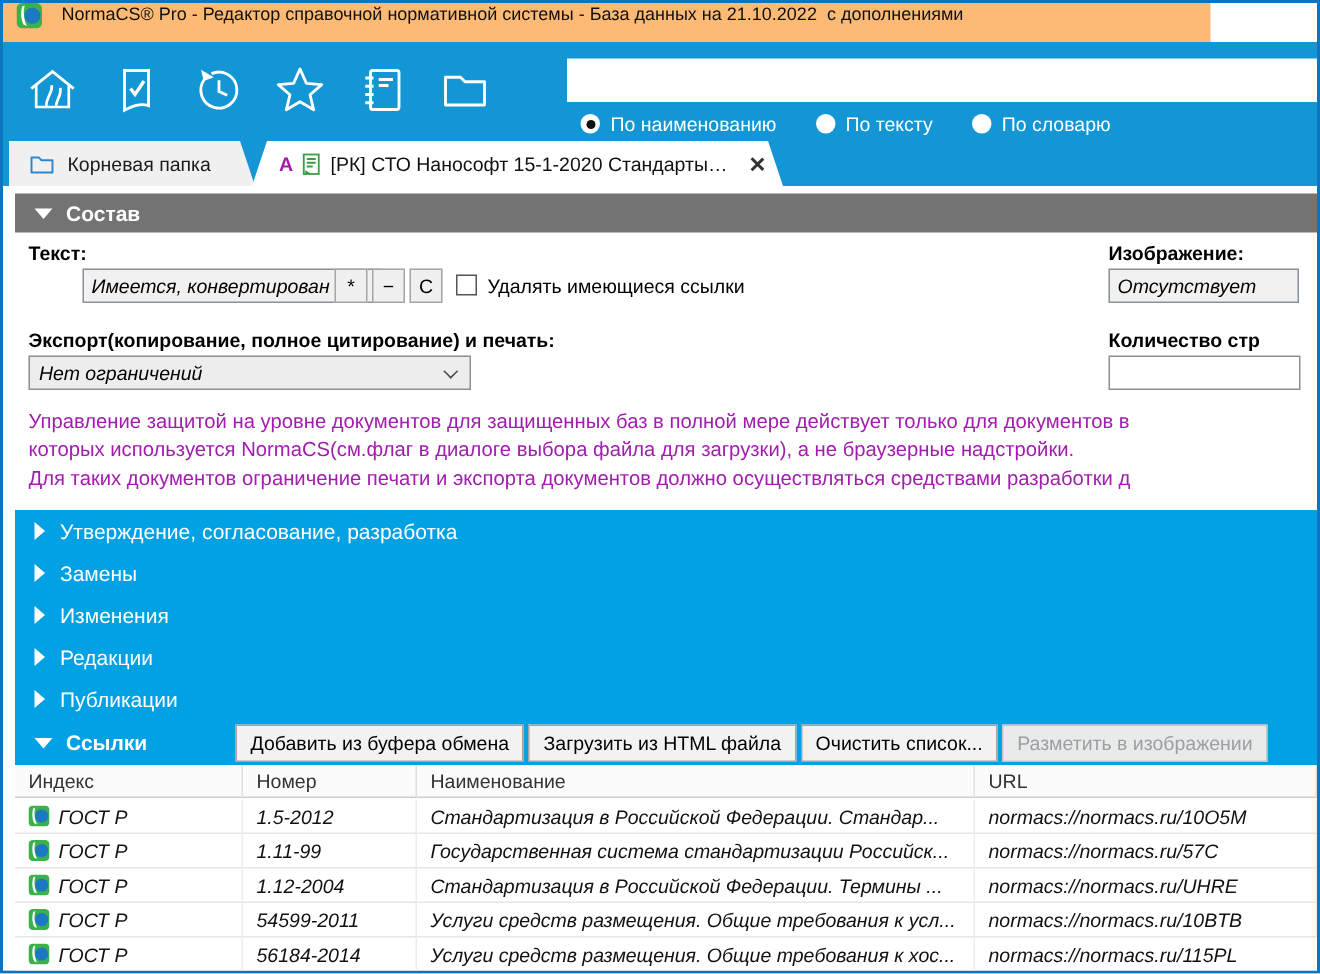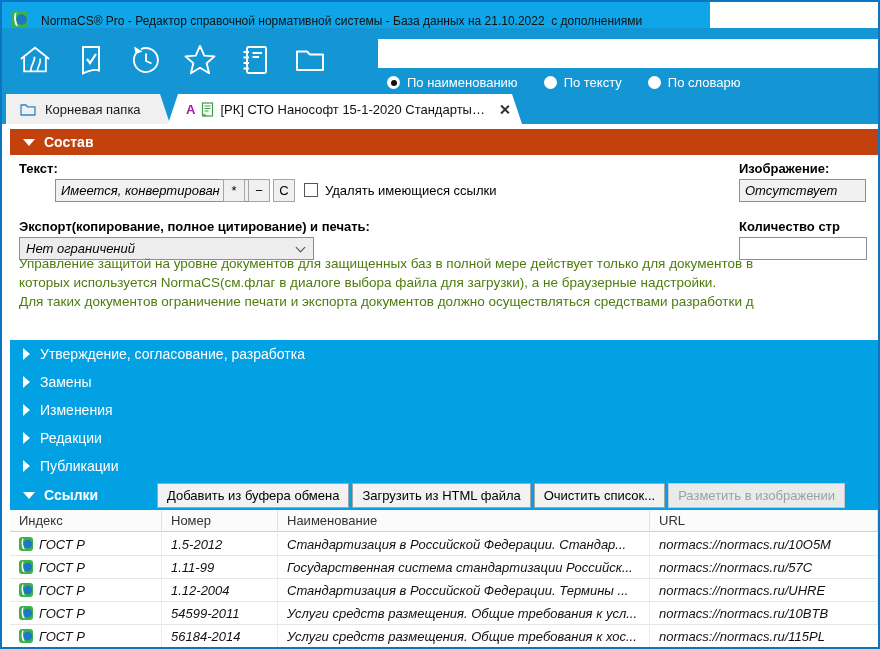--- a/index.html
+++ b/index.html
@@ -3,22 +3,22 @@
 <meta charset="utf-8">
 <style>
   * { margin:0; padding:0; box-sizing:border-box; }
   html,body { background:#cfd6dc; }
   #window {
     position:relative; width:880px; height:649px;
     border:2px solid #0c75c2; background:#fff; overflow:hidden;
     font-family:"Liberation Sans", sans-serif;
   }
   
-  .titlebar { position:absolute; left:0; top:0; width:708px; height:26px;
-    background:#0ea5e9; display:flex; align-items:flex-end; }
+  .titlebar { position:absolute; left:0; top:0; width:805px; height:26px;
+    background:#fdba74; display:flex; align-items:flex-start; }
   .titlebar .logo { margin-left:9px; }
   .titlebar .title { margin-left:13px; font-size:12px; color:#111; white-space:pre; }
   
   .toolbar { position:absolute; left:0; top:26px; width:876px; height:64px; background:#1496d5; }
   .tb-icons { position:absolute; left:16px; top:15px; display:flex; gap:21px; }
   .tb-btn { width:34px; height:34px; display:flex; align-items:center; justify-content:center; cursor:pointer; }
   .search { position:absolute; left:376px; top:11px; width:500px; height:29px;
     border:none; background:#fff; font-size:13px; padding:0 8px; outline:none; }
   .radios { position:absolute; left:385px; top:47px; display:flex; gap:26px; align-items:center;justify-content:center; }
   .radio-item { display:flex; align-items:center; gap:7px; color:#fff; font-size:13px; cursor:pointer; }
@@ -32,38 +32,38 @@
     clip-path:polygon(0 0, calc(100% - 10px) 0, 100% 100%, 0 100%); padding-left:14px; gap:9px; }
   .tab2 { left:166px; width:354px; background:#ffffff; color:#111;
     clip-path:polygon(10px 0, calc(100% - 10px) 0, 100% 100%, 0 100%); padding:0 12px 0 18px; gap:6px; }
   .tab2 .marker { color:#a517ad; font-weight:bold; font-size:13px; }
   .tab2 .tlabel { flex:1; white-space:nowrap; overflow:hidden; }
   .closex { position:relative; width:11px; height:11px; margin-left:4px; cursor:pointer; flex:0 0 auto; }
   .closex::before,.closex::after { content:""; position:absolute; left:5px; top:0; width:1.6px; height:11px; background:#333; }
   .closex::before { transform:rotate(45deg); } .closex::after { transform:rotate(-45deg); }
   
   .content { position:absolute; left:0; top:122px; width:876px; height:523px; background:#fff; }
-  .sect-bar { position:absolute; left:8px; right:0; height:26px; background:#c2410c; color:#fff;
+  .sect-bar { position:absolute; left:8px; right:0; height:26px; background:#737373; color:#fff;
     font-weight:bold; font-size:14px; display:flex; align-items:center; padding-left:13px; gap:9px; cursor:pointer; }
   .tri-down { width:0; height:0; border-left:6px solid transparent; border-right:6px solid transparent; border-top:7px solid #fff; }
   .tri-right { width:0; height:0; border-top:6px solid transparent; border-bottom:6px solid transparent; border-left:7px solid #fff; }
   .blabel { position:absolute; font-weight:bold; font-size:13px; color:#000; white-space:nowrap; }
   .field { position:absolute; border:1px solid #8a9099; background:#f1f1f1; height:23px;
     font-family:"Liberation Sans", sans-serif; font-style:italic; font-size:13px; color:#000; padding:0 5px; outline:none; }
   .field.white { background:#fff; font-style:normal; }
   .mini-btn { position:absolute; width:22px; height:23px; background:#f0f0f0; border:1px solid #a5a5a5;
     font-size:13px; color:#000; cursor:pointer; font-family:"Liberation Sans", sans-serif; }
   .chk-row { position:absolute; display:flex; align-items:flex-start; gap:7px; font-size:13px; color:#000; cursor:pointer; }
   .chk { width:14px; height:14px; border:1px solid #555; background:#fff; flex:0 0 auto; }
   .dropdown { position:absolute; border:1px solid #8a9099; background:#ededed; height:23px;
     display:flex; align-items:center; font-style:italic; font-size:13px; color:#000; padding:0 6px; cursor:pointer; }
   .dropdown .dd-text { flex:1; }
   .chev { width:7px; height:7px; border-right:1.6px solid #4a4a4a; border-bottom:1.6px solid #4a4a4a;
     transform:rotate(45deg); margin:-3px 3px 0 0; }
-  .note { position:absolute; left:17px; top:130px; width:858px; color:#4d7c0f; font-size:13.5px; line-height:19px; }
+  .note { position:absolute; left:17px; top:147px; width:858px; color:#a21caf; font-size:13.5px; line-height:19px; }
   .note div { white-space:nowrap; overflow:hidden; }
   
   .collapsed { position:absolute; left:8px; right:0; top:216px; height:140px; background:#01a1e4; }
   .coll-row { height:28px; display:flex; align-items:center; gap:10px; padding-left:13px;
     color:#fff; font-weight:normal; font-size:14px; cursor:pointer; }
   
   .links-bar { position:absolute; left:8px; right:0; top:356px; height:30px; background:#01a1e4;
     display:flex; align-items:center; padding-left:13px; gap:9px; }
   .links-bar .ltitle { color:#fff; font-weight:bold; font-size:14px; width:104px; }
   .lbtns { display:flex; gap:3px; align-items:center; }

